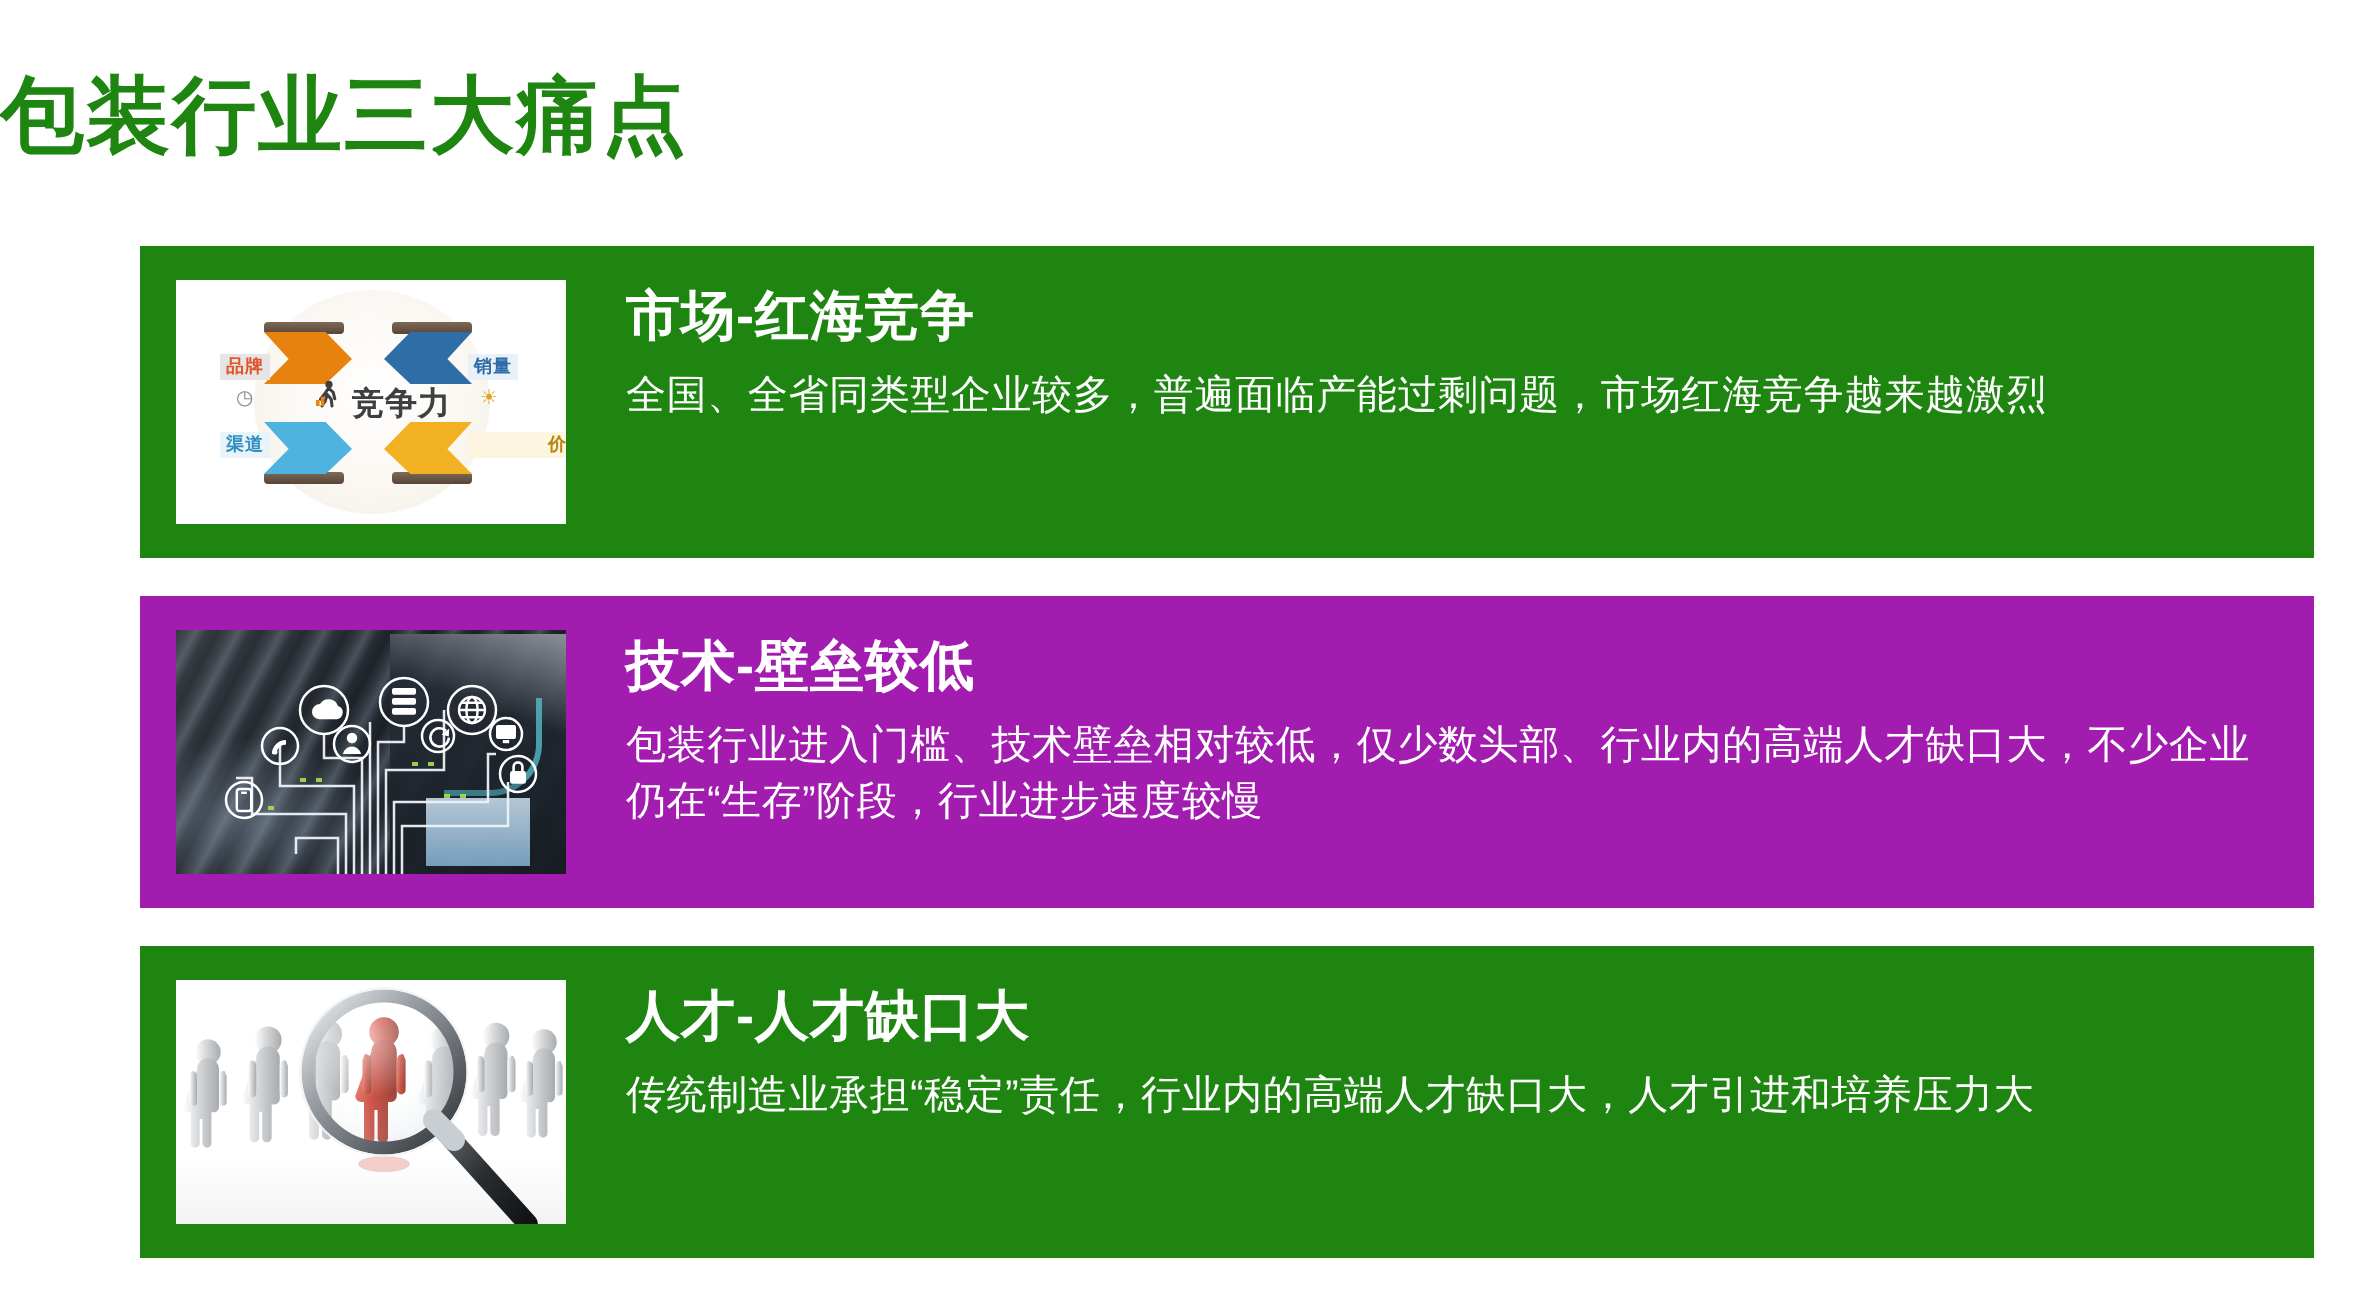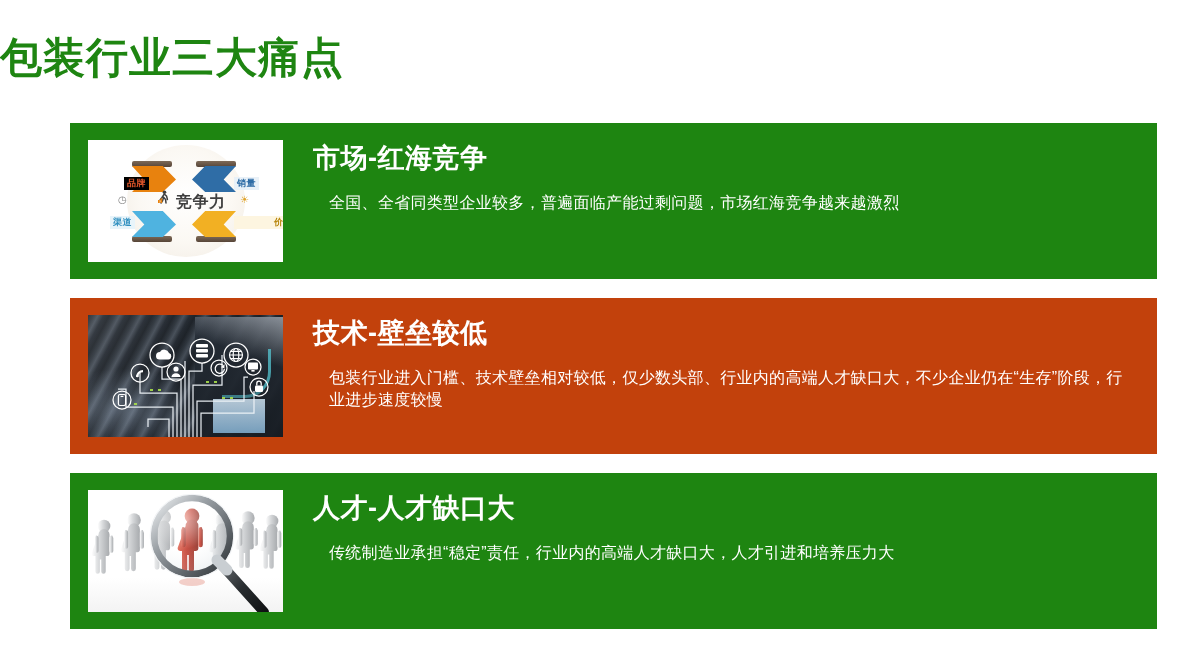--- a/index.html
+++ b/index.html
@@ -48,21 +48,21 @@
   .card {
     position: relative;
     box-sizing: border-box;
     width: 1087px;
     display: flex;
     align-items: flex-start;
     padding: 17px 16px 17px 18px;
     margin-bottom: 19px;
   }
   .card.dark  { background: #1e8511; }
-  .card.light { background: #c2410c; }
+  .card.light { background: #a21caf; }
 
   .card-thumb {
     position: relative;
     flex: 0 0 auto;
     width: 195px;
     height: 122px;
     background: #ffffff;
     overflow: hidden;
   }
 
@@ -76,24 +76,24 @@
   .card-heading {
     font-size: 27px;
     font-weight: bold;
     color: #ffffff;
     line-height: 1.25;
     margin: 0 0 8px 0;
     letter-spacing: 0.5px;
   }
 
   .card-text {
-    font-size: 16px;
+    font-size: 20px;
     color: #ffffff;
     line-height: 1.42;
-    margin: 16px;
+    margin: 0;
     letter-spacing: 0.3px;
   }
 
   
   .xdia {
     position: absolute;
     inset: 0;
     background: #ffffff;
   }
   .xdia-disc {
@@ -140,21 +140,21 @@
 
   .xlabel {
     position: absolute;
     font-size: 9px;
     font-weight: bold;
     line-height: 11px;
     padding: 1px 3px;
     white-space: nowrap;
     letter-spacing: 0.5px;
   }
-  .xlabel.brand   { left: 36px;  top: 37px;  color: #e0562a; background: #000000; }
+  .xlabel.brand   { left: 22px;  top: 37px;  color: #e0562a; background: #e5e5e5; }
   .xlabel.sales   { left: 146px; top: 37px;  color: #2f6da6; background: #e9f1f8; }
   .xlabel.channel { left: 22px;  top: 76px;  color: #2f8fbf; background: #e8f4fa; }
   .xlabel.price   { left: 146px; top: 76px;  color: #b8860b; background: #fdf5e0; padding-left: 40px; }
 
   .xcenter {
     position: absolute;
     left: 88px;
     top: 52px;
     font-size: 16px;
     font-weight: bold;

